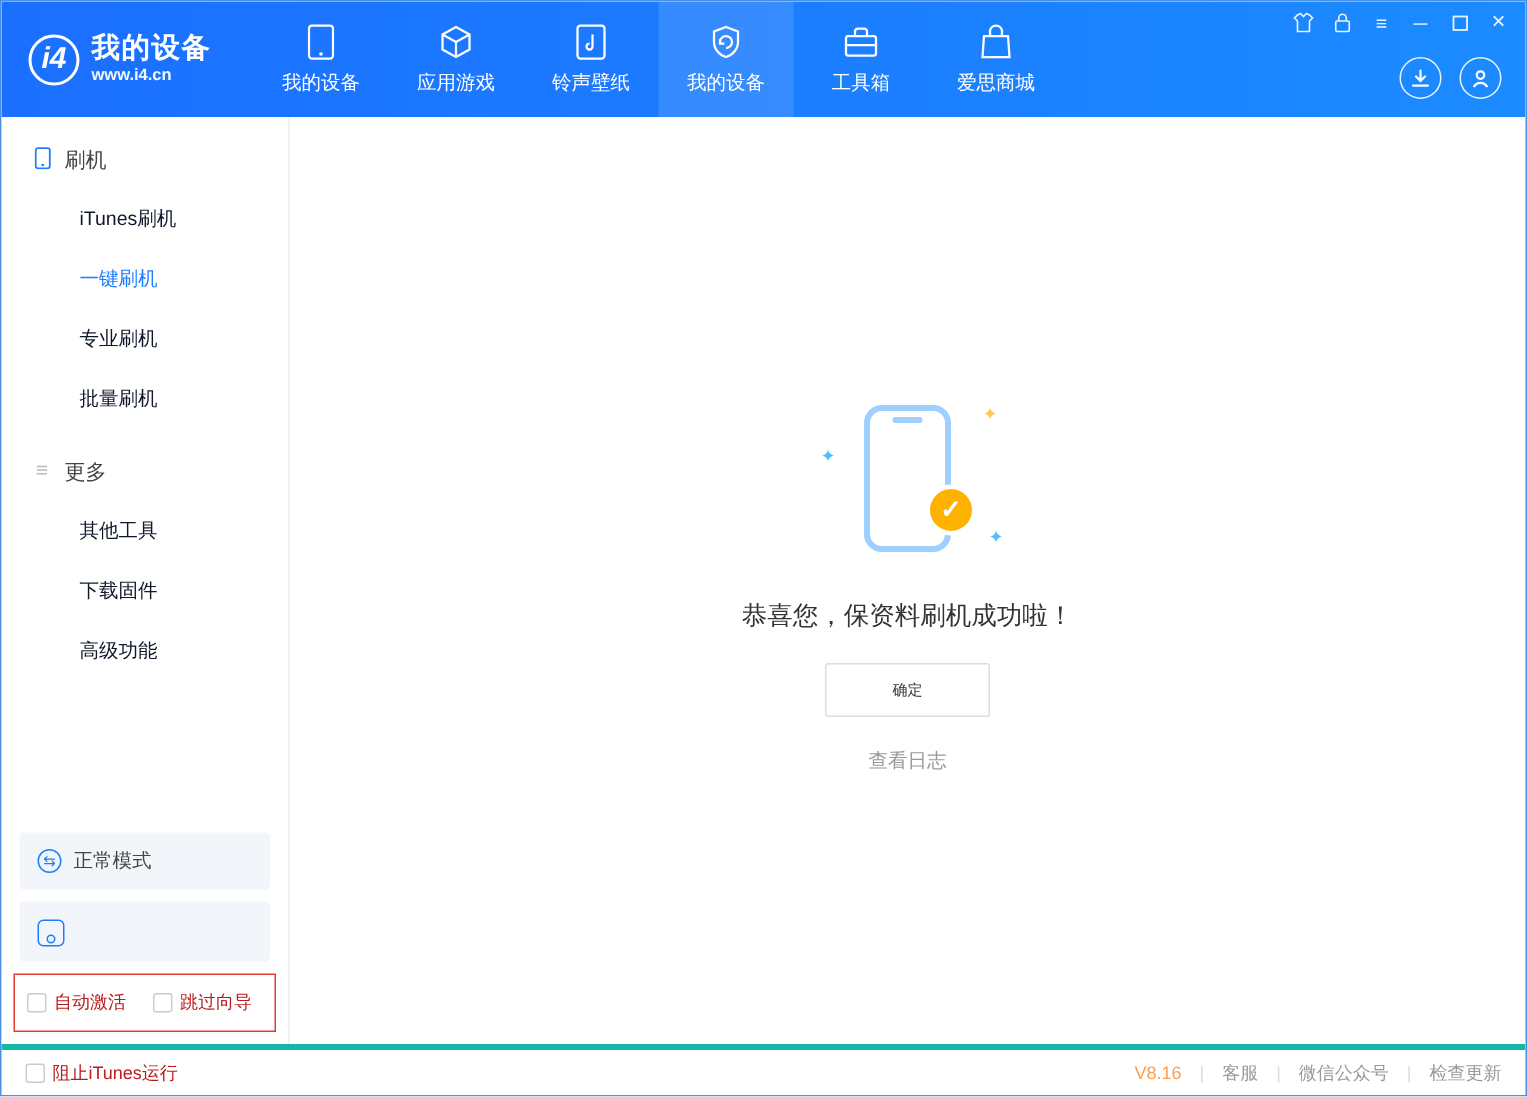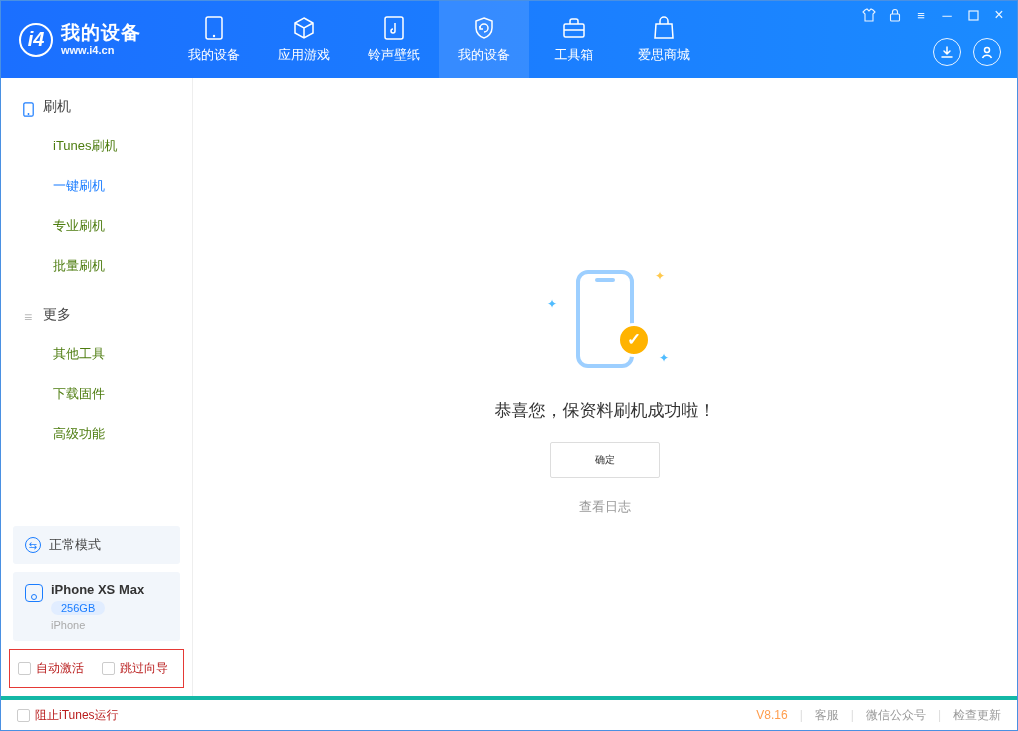--- a/index.html
+++ b/index.html
@@ -19,23 +19,23 @@
 .nav-icon { width: 26px; height: 26px; display: flex; align-items: center; justify-content: center; }
 .header-right { position: absolute; right: 10px; top: 6px; display: flex; gap: 10px; align-items: center; }
 .win-ctrl { width: 16px; height: 16px; display: flex; align-items: center; justify-content: center; cursor: pointer; color: #fff; opacity: .9; font-size: 13px; }
 .header-bottom-icons { position: absolute; right: 16px; bottom: 12px; display: flex; gap: 12px; }
 .hb-icon { width: 28px; height: 28px; border: 1.5px solid rgba(255,255,255,.9); border-radius: 50%; display: flex; align-items: center; justify-content: center; color: #fff; cursor: pointer; }
 
 
 .body { flex: 1; display: flex; min-height: 0; }
 .sidebar { width: 192px; border-right: 1px solid #eee; display: flex; flex-direction: column; background: #fff; }
 .side-section { padding-top: 10px; }
-.side-head { display: flex; align-items: flex-end; gap: 8px; padding: 10px 20px; color: #444; font-size: 14px; font-weight: 500; }
+.side-head { display: flex; align-items: flex-start; gap: 8px; padding: 10px 20px; color: #444; font-size: 14px; font-weight: 500; }
 .side-head .hicon { width: 14px; height: 14px; display: flex; align-items: center; justify-content: center; color: #1b7dff; }
-.side-item { padding: 11px 20px 11px 52px; font-size: 13px; color: #4d7c0f; cursor: pointer; }
+.side-item { padding: 11px 20px 11px 52px; font-size: 13px; color: #0f172a; cursor: pointer; }
 .side-item.active { color: #1b7dff; }
 
 .side-bottom { margin-top: auto; }
 .mode-row { margin: 0 12px 8px; background: #f2f6fb; border-radius: 3px; padding: 10px 12px; display: flex; align-items: center; gap: 8px; font-size: 13px; color: #444; }
 .device-row { margin: 0 12px 8px; background: #f2f6fb; border-radius: 3px; padding: 10px 12px; display: flex; gap: 8px; }
 .device-row .icon-sq { width: 18px; height: 18px; border: 1.5px solid #1b7dff; border-radius: 4px; margin-top: 2px; flex-shrink: 0; position: relative; }
 .device-row .icon-sq::after { content:""; position:absolute; width:4px; height:4px; border:1px solid #1b7dff; border-radius:50%; bottom:1.5px; left:50%; transform:translateX(-50%); }
 .device-info { display: flex; flex-direction: column; gap: 4px; }
 .device-name { font-size: 13px; font-weight: bold; color: #333; }
 .badge { display: inline-block; background: #e1edff; color: #1b7dff; border-radius: 10px; padding: 1px 10px; font-size: 11px; width: fit-content; }
@@ -197,25 +197,20 @@
         <div class="side-item">高级功能</div>
       </div>
 
       <div class="side-bottom">
         <div class="mode-row">
           <span class="swap-circle">⇆</span>
           <span>正常模式</span>
         </div>
         <div class="device-row">
           <div class="icon-sq"></div>
-          <div class="device-info">
-            <span class="device-name">iPhone XS Max</span>
-            <span class="badge">256GB</span>
-            <span class="device-sub">iPhone</span>
-          </div>
         </div>
         <div class="redbox">
           <label class="chk-row">
             <span class="chk"></span>
             <span>自动激活</span>
           </label>
           <label class="chk-row">
             <span class="chk"></span>
             <span>跳过向导</span>
           </label>

